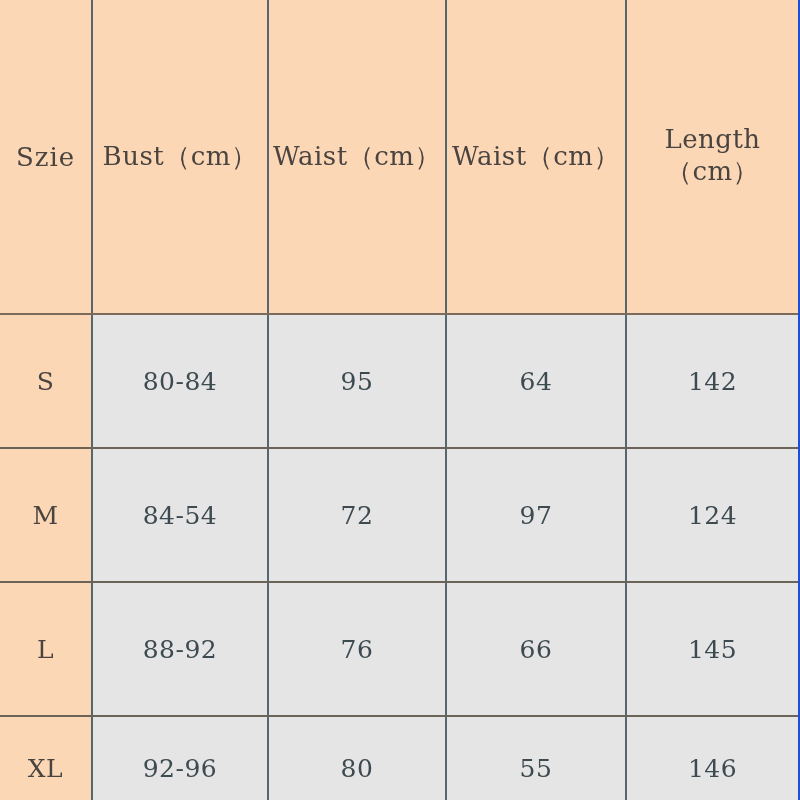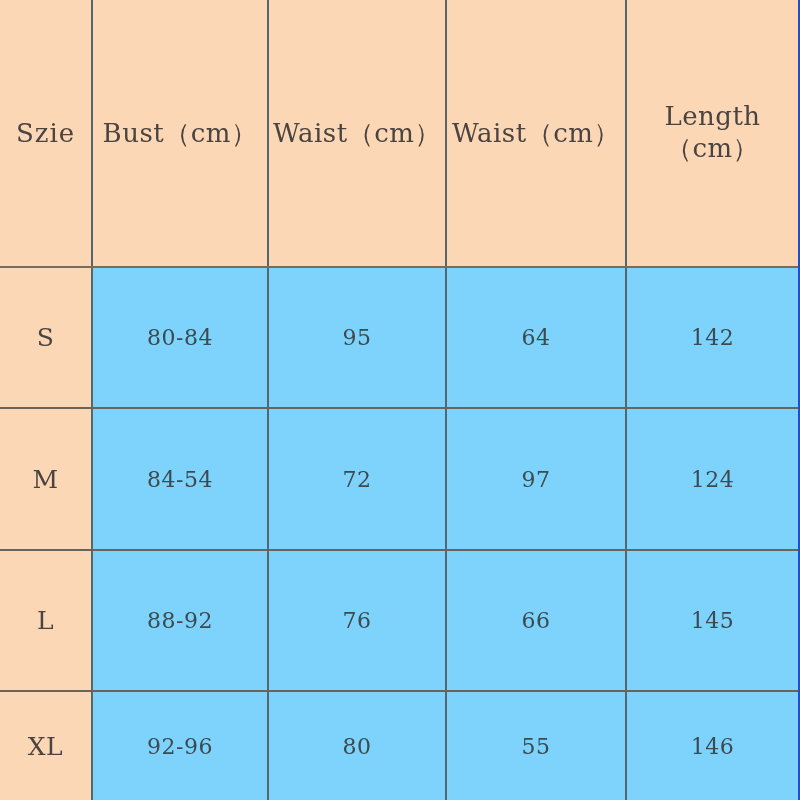--- a/index.html
+++ b/index.html
@@ -38,35 +38,35 @@
     text-align: center;
     vertical-align: middle;
     font-weight: normal;
     color: #3e3a38;
     letter-spacing: 0.5px;
     border-right: 2px solid #55666d;
     border-bottom: 2px solid #6b6258;
   }
 
   
-  #size-chart thead tr { height: 267px; }
+  #size-chart thead tr { height: 314px; }
   #size-chart thead th {
     background: #fcd7b6;
     font-size: 26px;
     color: #4a4440;
     border-bottom: 2px solid #7a6b5c;
   }
   #size-chart thead th.col-size { letter-spacing: 1px; }
 
   
   #size-chart tbody tr { height: 134px; }
   #size-chart tbody tr:last-child { height: 103px; border-radius: 21px; }
   #size-chart tbody td {
-    background: #7dd3fc;
-    font-size: 22px;
+    background: #e5e5e5;
+    font-size: 25px;
     color: #3d4a50;
   }
   #size-chart tbody td.col-size {
     background: #fcd7b6;
     font-size: 25px;
     color: #4a4440;
   }
   #size-chart tbody tr:last-child td { border-bottom: none; }
 
   

